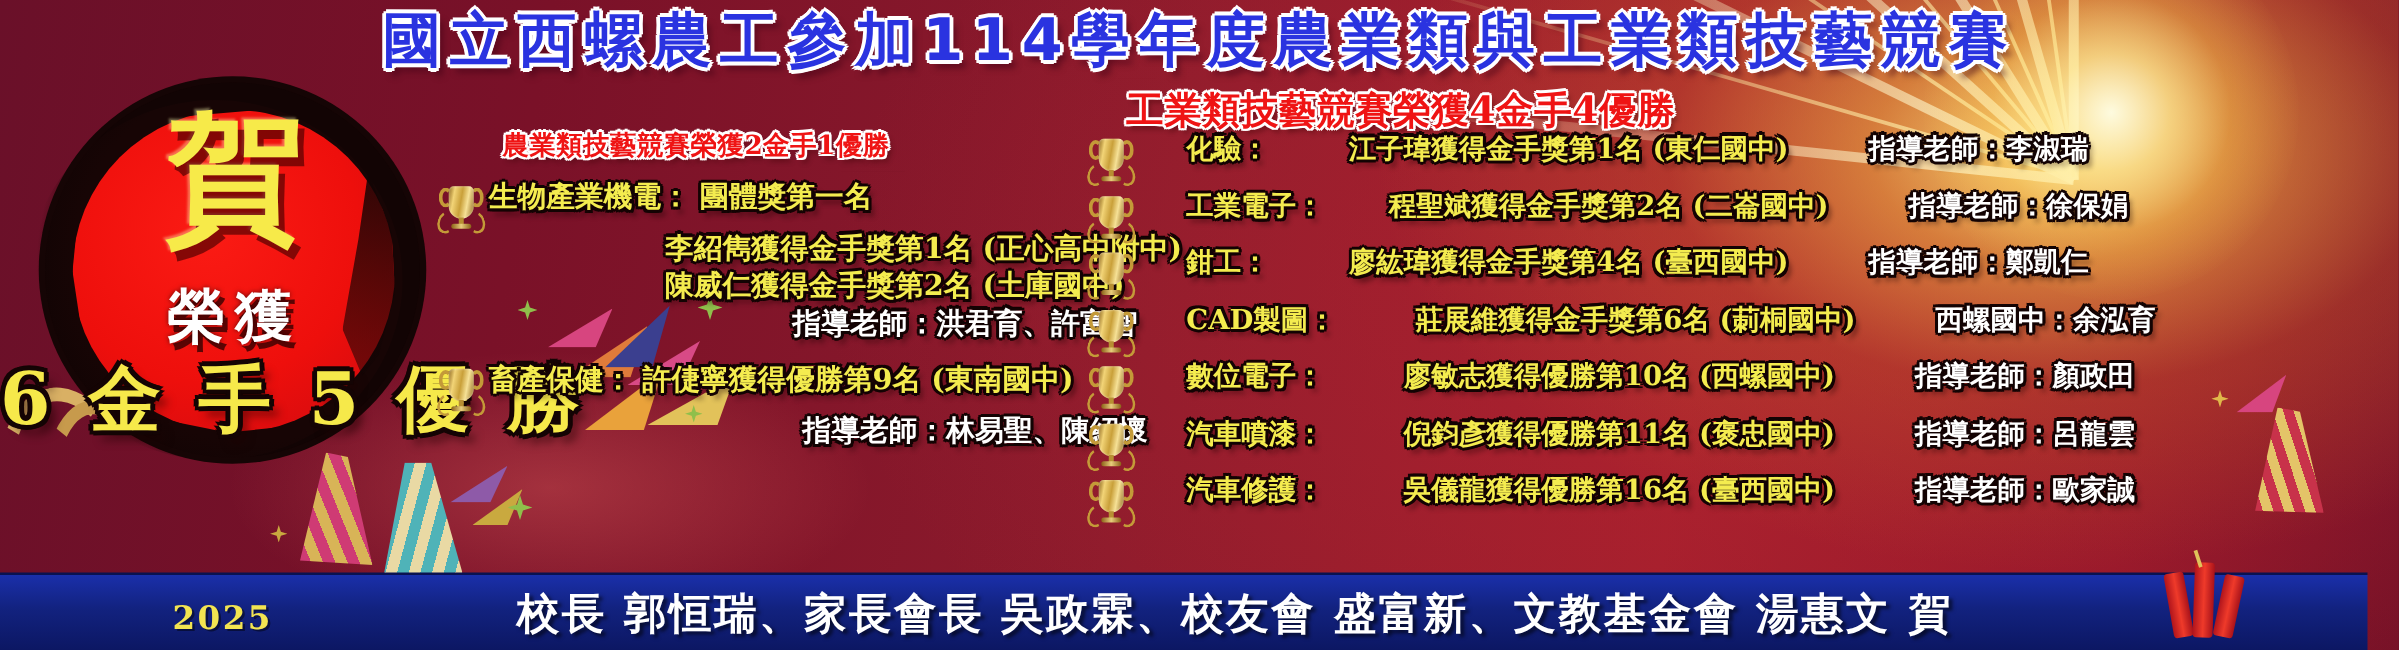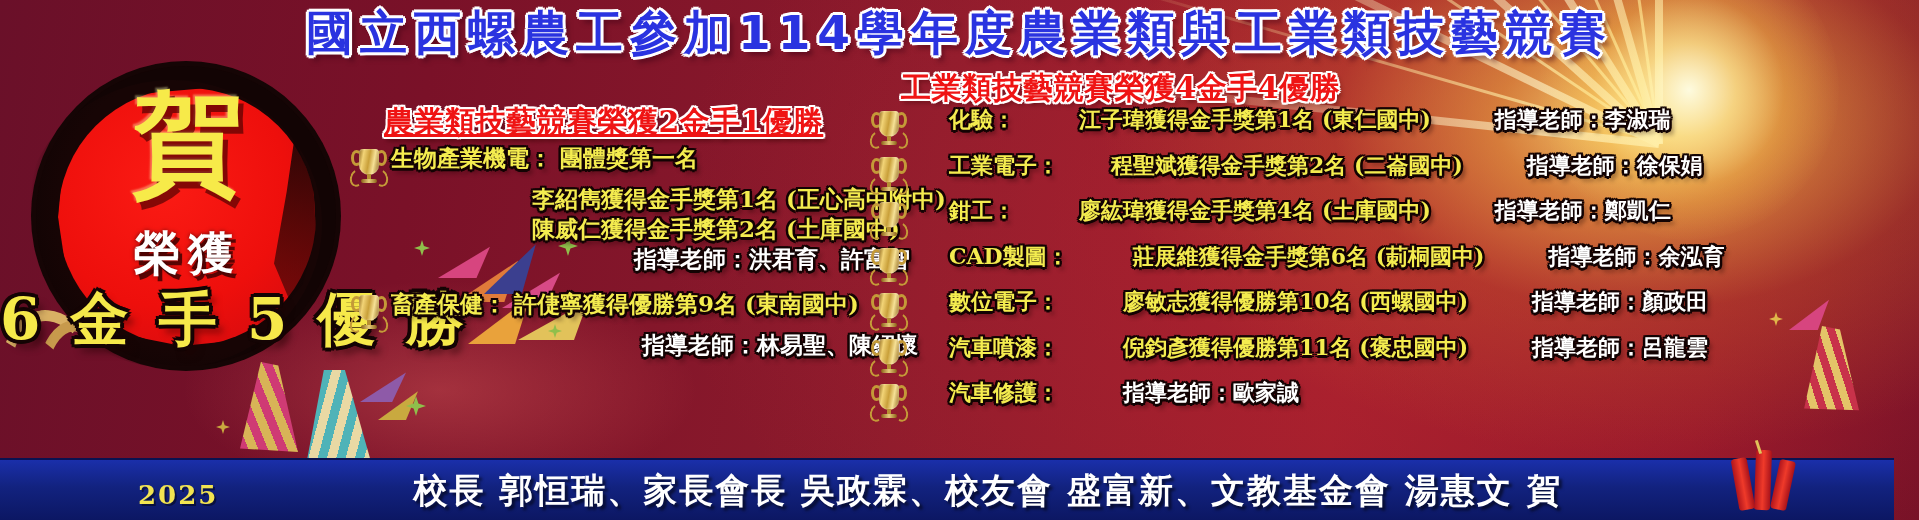--- a/index.html
+++ b/index.html
@@ -131,21 +131,21 @@
     font-weight:bold;
     font-family:"DejaVu Serif","Liberation Serif",serif;
     white-space:nowrap;
     text-shadow:
       -1.6px -1.6px 0 #fff, 1.6px -1.6px 0 #fff, -1.6px 1.6px 0 #fff, 1.6px 1.6px 0 #fff,
       0 2px 0 #fff, 0 -2px 0 #fff, 2px 0 0 #fff, -2px 0 0 #fff,
       3px 4px 4px rgba(50,0,0,.45);
     clip-path:polygon(1.2% 6%, 4% 0%, 97% 3%, 100% 12%, 99% 92%, 96% 100%, 3% 97%, 0.4% 86%);
     box-shadow:0 4px 9px rgba(40,0,0,.4);
   }
-  #agri-header { left:358px; top:97px; font-size:30px; letter-spacing:.5px;text-decoration:underline; }
+  #agri-header { left:376px; top:97px; font-size:21px; letter-spacing:.5px; }
   #ind-header  { left:875px; top:63px; font-size:30px; letter-spacing:.5px; }
 
   
   .list { position:absolute; z-index:5; }
   #agri-list { left:352px; top:146px; width:510px; }
   #ind-list  { left:872px; top:108px; width:1040px; }
 
   .entry { position:relative; }
   .entry-row { display:flex; align-items:flex-start; }
 
@@ -390,37 +390,37 @@
       <div class="trophy">
         <div class="tr-h1"></div>
           <div class="tr-h2"></div>
         <div class="tr-cup"></div>
           <div class="tr-stem"></div>
           <div class="tr-base"></div>
         <div class="tr-l"></div>
           <div class="tr-r"></div>
       </div>
       <div class="ln y">鉗工：</div>
-      <div class="ln y sub-wide">廖紘瑋獲得金手獎第4名 (土庫國中)</div>
+      <div class="ln y sub-wide">廖紘瑋獲得金手獎第4名 (臺西國中)</div>
       <div class="ln w sub-wide">指導老師：鄭凱仁</div>
     </div>
 
     <div class="entry-row">
       <div class="trophy">
         <div class="tr-h1"></div>
           <div class="tr-h2"></div>
         <div class="tr-cup"></div>
           <div class="tr-stem"></div>
           <div class="tr-base"></div>
         <div class="tr-l"></div>
           <div class="tr-r"></div>
       </div>
       <div class="ln y">CAD製圖：</div>
       <div class="ln y sub-wide">莊展維獲得金手獎第6名 (莿桐國中)</div>
-      <div class="ln w sub-wide">指導老師：余泓育</div>
+      <div class="ln w sub-wide">西螺國中：余泓育</div>
     </div>
 
     <div class="entry-row">
       <div class="trophy">
         <div class="tr-h1"></div>
           <div class="tr-h2"></div>
         <div class="tr-cup"></div>
           <div class="tr-stem"></div>
           <div class="tr-base"></div>
         <div class="tr-l"></div>
@@ -450,20 +450,21 @@
       <div class="trophy">
         <div class="tr-h1"></div>
           <div class="tr-h2"></div>
         <div class="tr-cup"></div>
           <div class="tr-stem"></div>
           <div class="tr-base"></div>
         <div class="tr-l"></div>
           <div class="tr-r"></div>
       </div>
       <div class="ln y">汽車修護：</div>
+      <div class="ln y sub-wide">吳儀龍獲得優勝第16名 (臺西國中)</div>
       <div class="ln w sub-wide">指導老師：歐家誠</div>
     </div>
 
 
   </div>
 
   <div id="cracker">
     <div class="cr-body" style="left:6px;top:18px;width:16px;height:52px;transform:rotate(-10deg);"></div>
     <div class="cr-body" style="left:26px;top:10px;width:16px;height:60px;transform:rotate(2deg);"></div>
     <div class="cr-body" style="left:46px;top:20px;width:16px;height:50px;transform:rotate(12deg);"></div>

